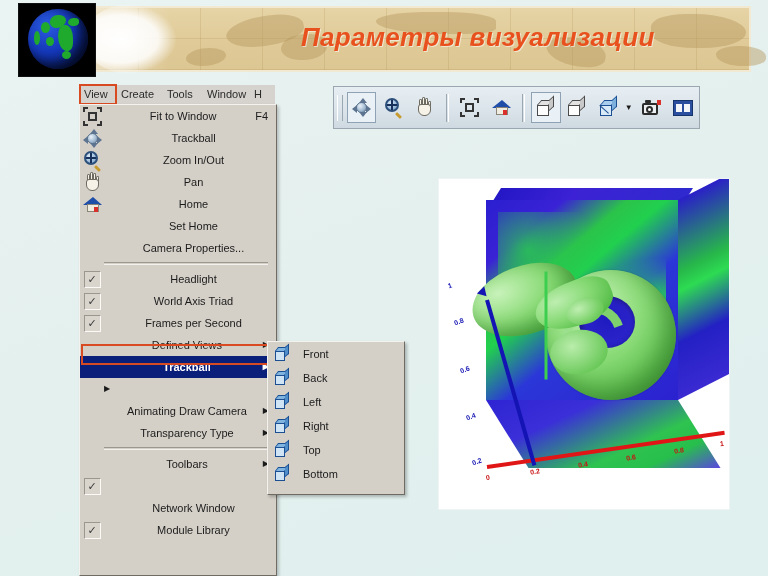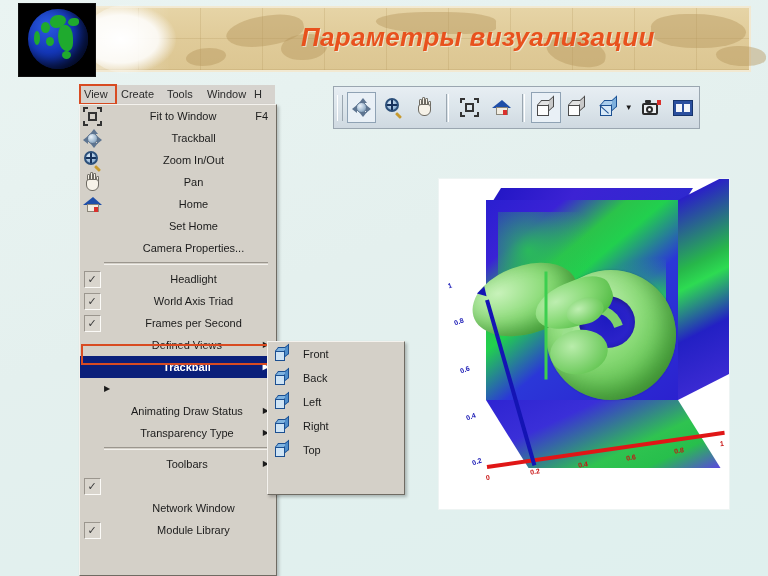--- a/index.html
+++ b/index.html
@@ -448,21 +448,21 @@
     <span class="m-arw">▶</span>
   </div>
 
   <div class="m-row">
     <span class="m-ico"></span>
     <span class="m-arw">▶</span>
   </div>
 
   <div class="m-row">
     <span class="m-ico"></span>
-    <span class="m-lbl">Animating Draw Status</span>
+    <span class="m-lbl">Animating Draw Camera</span>
     <span class="m-arw">▶</span>
   </div>
 
   <div class="m-row">
     <span class="m-ico"></span>
     <span class="m-lbl">Transparency Type</span>
     <span class="m-arw">▶</span>
   </div>
 
   <div class="m-sep"></div>
@@ -538,20 +538,30 @@
   </div>
   <div class="m-row">
     <span class="m-ico">
       <span class="cube">
           <i class="ct"></i>
           <i class="cs"></i>
           <i class="cf"></i>
         </span>
     </span>
     <span class="m-lbl">Top</span>
+  </div>
+  <div class="m-row">
+    <span class="m-ico">
+      <span class="cube">
+          <i class="ct"></i>
+          <i class="cs"></i>
+          <i class="cf"></i>
+        </span>
+    </span>
+    <span class="m-lbl">Bottom</span>
   </div>
 </div>
 
 <div id="toolbar">
   <span class="tb-grip"></span>
 
   <span class="tb-btn on">
     <span class="ic-trackball">
       <i class="ar n"></i>
         <i class="ar s"></i>

